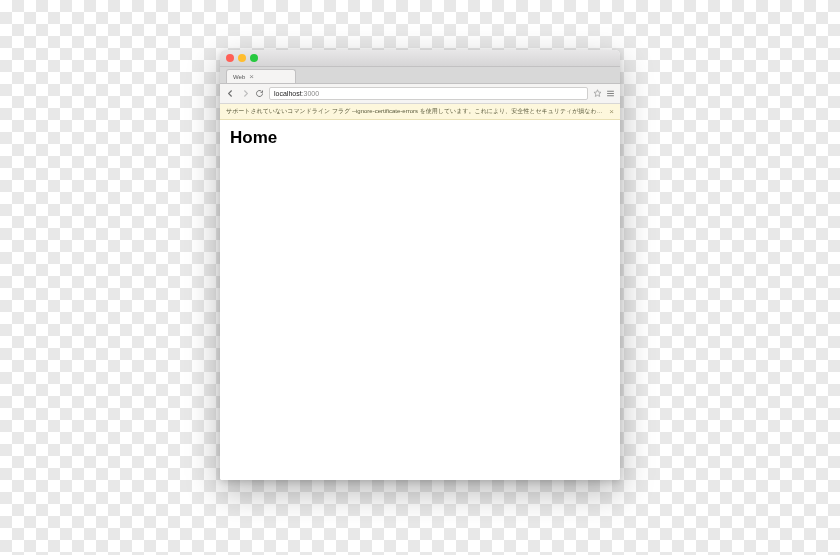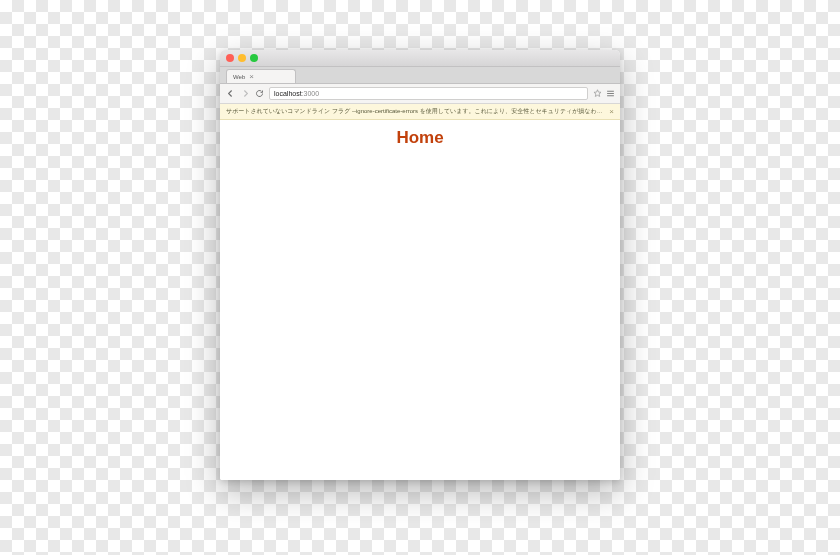--- a/index.html
+++ b/index.html
@@ -137,22 +137,21 @@
       line-height: 1;
     }
     .content {
       flex: 1;
       background: #fff;
       padding: 8px 10px;
     }
     .page-heading {
       font-size: 17px;
       font-weight: 700;
-      color: #c2410c;
-      text-align: center;
+      color: #000000;
     }
   </style>
 </head>
 <body>
 
 <div class="browser-window">
 
   <div class="titlebar">
     <div class="traffic-light tl-red"></div>
     <div class="traffic-light tl-yellow"></div>

